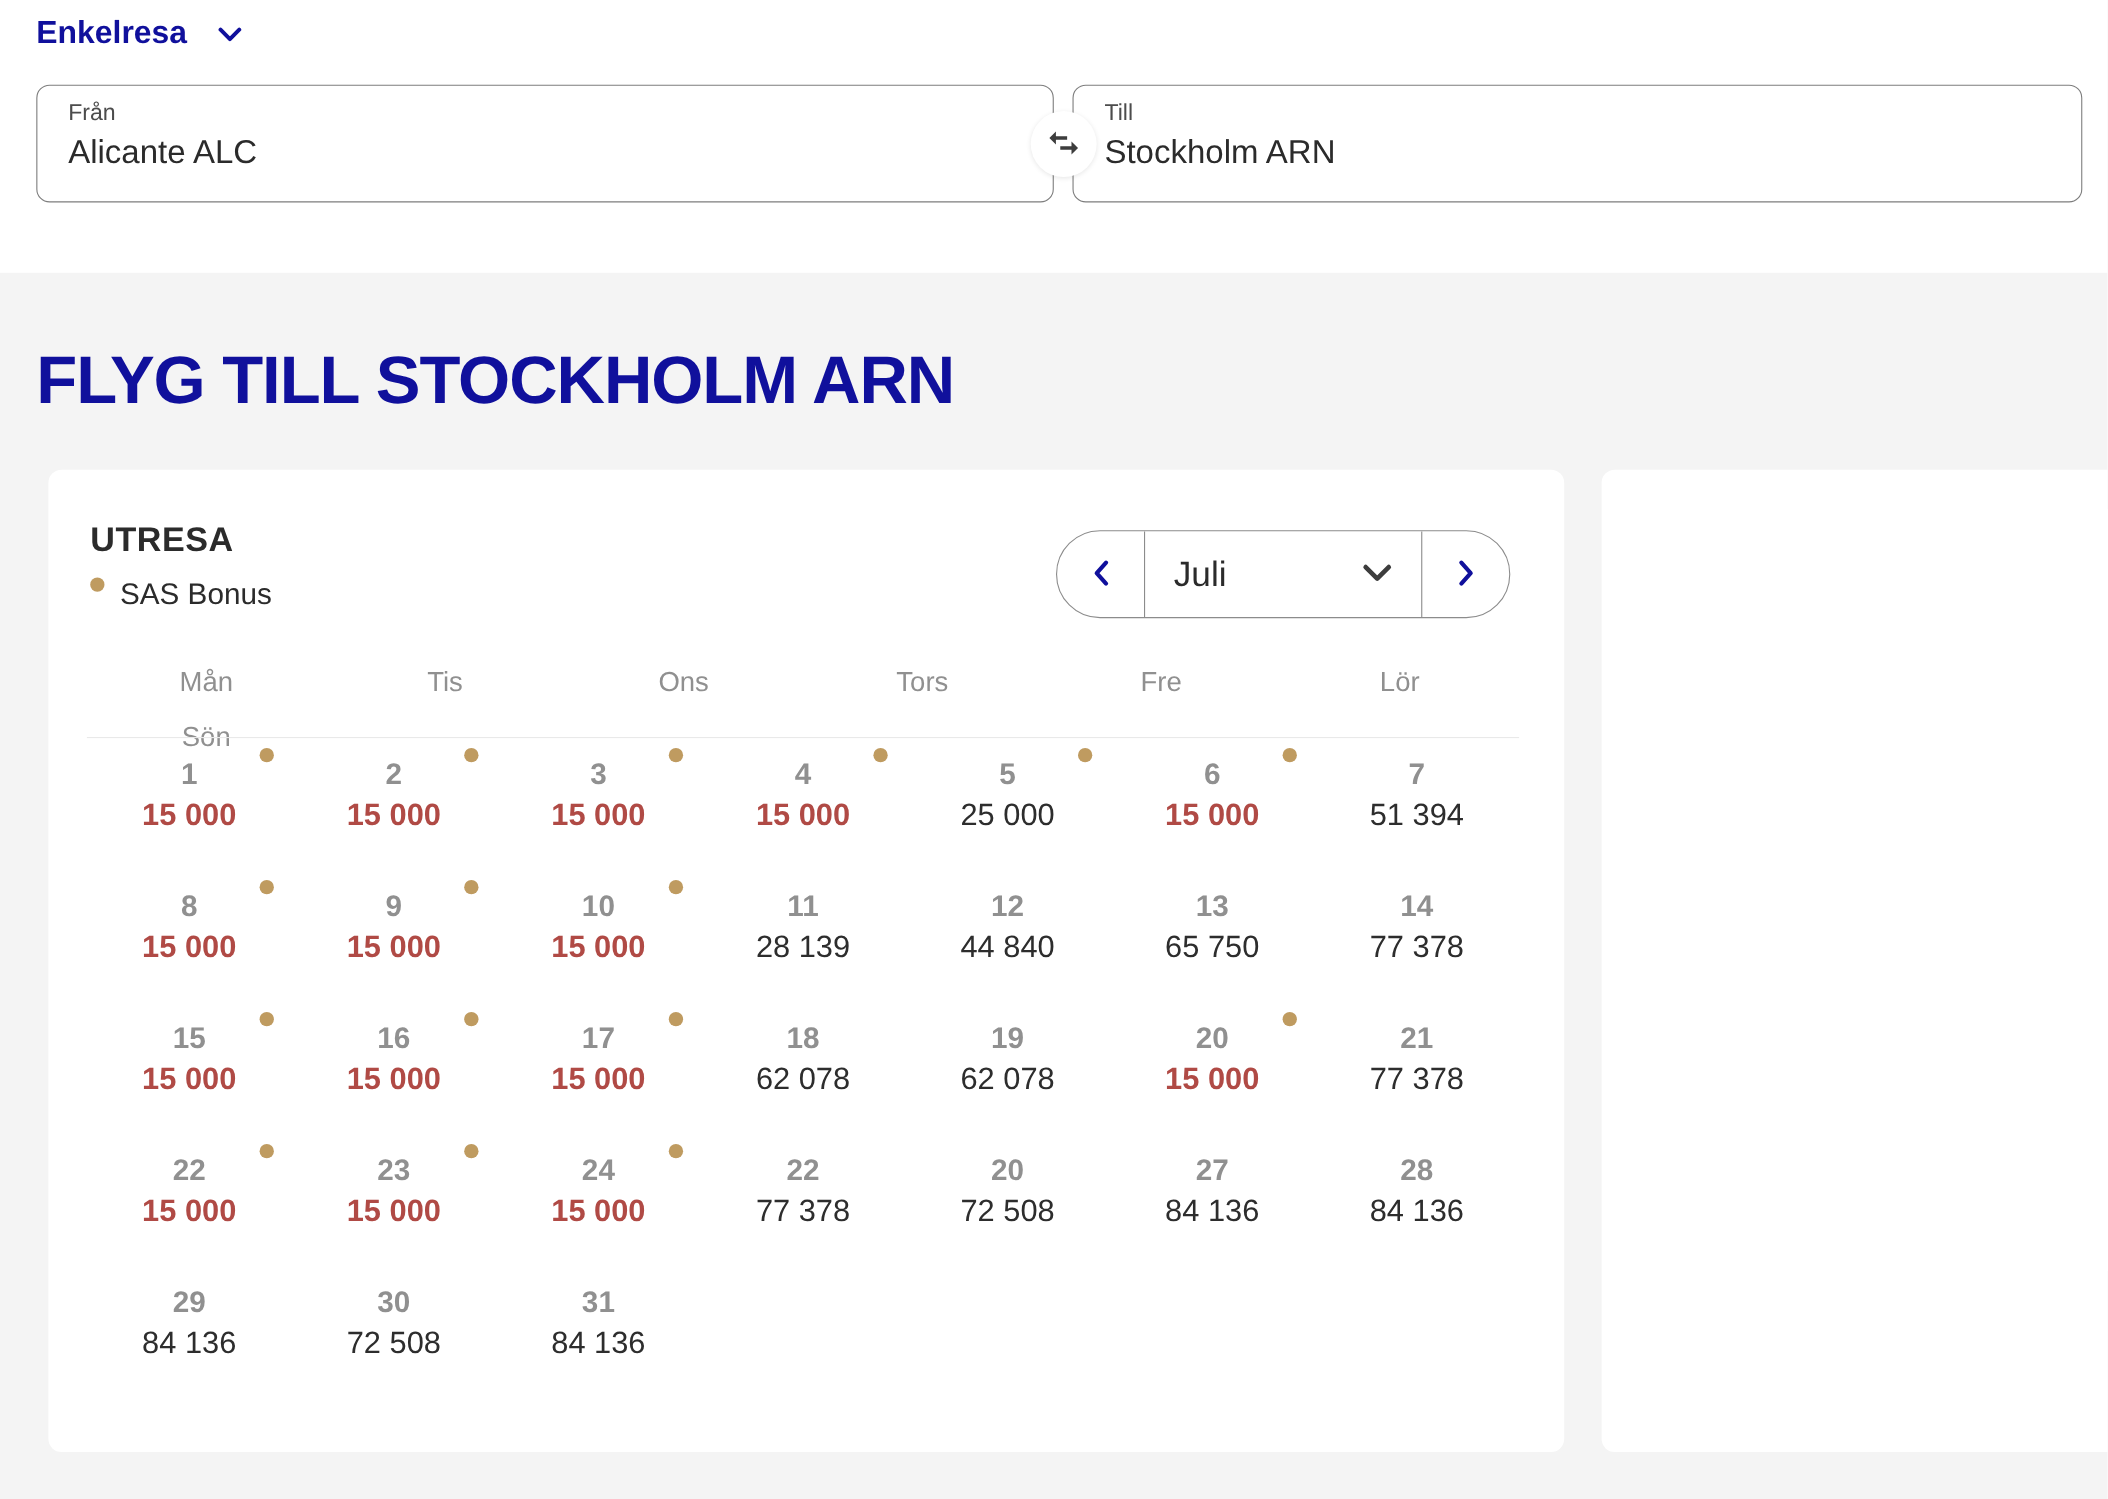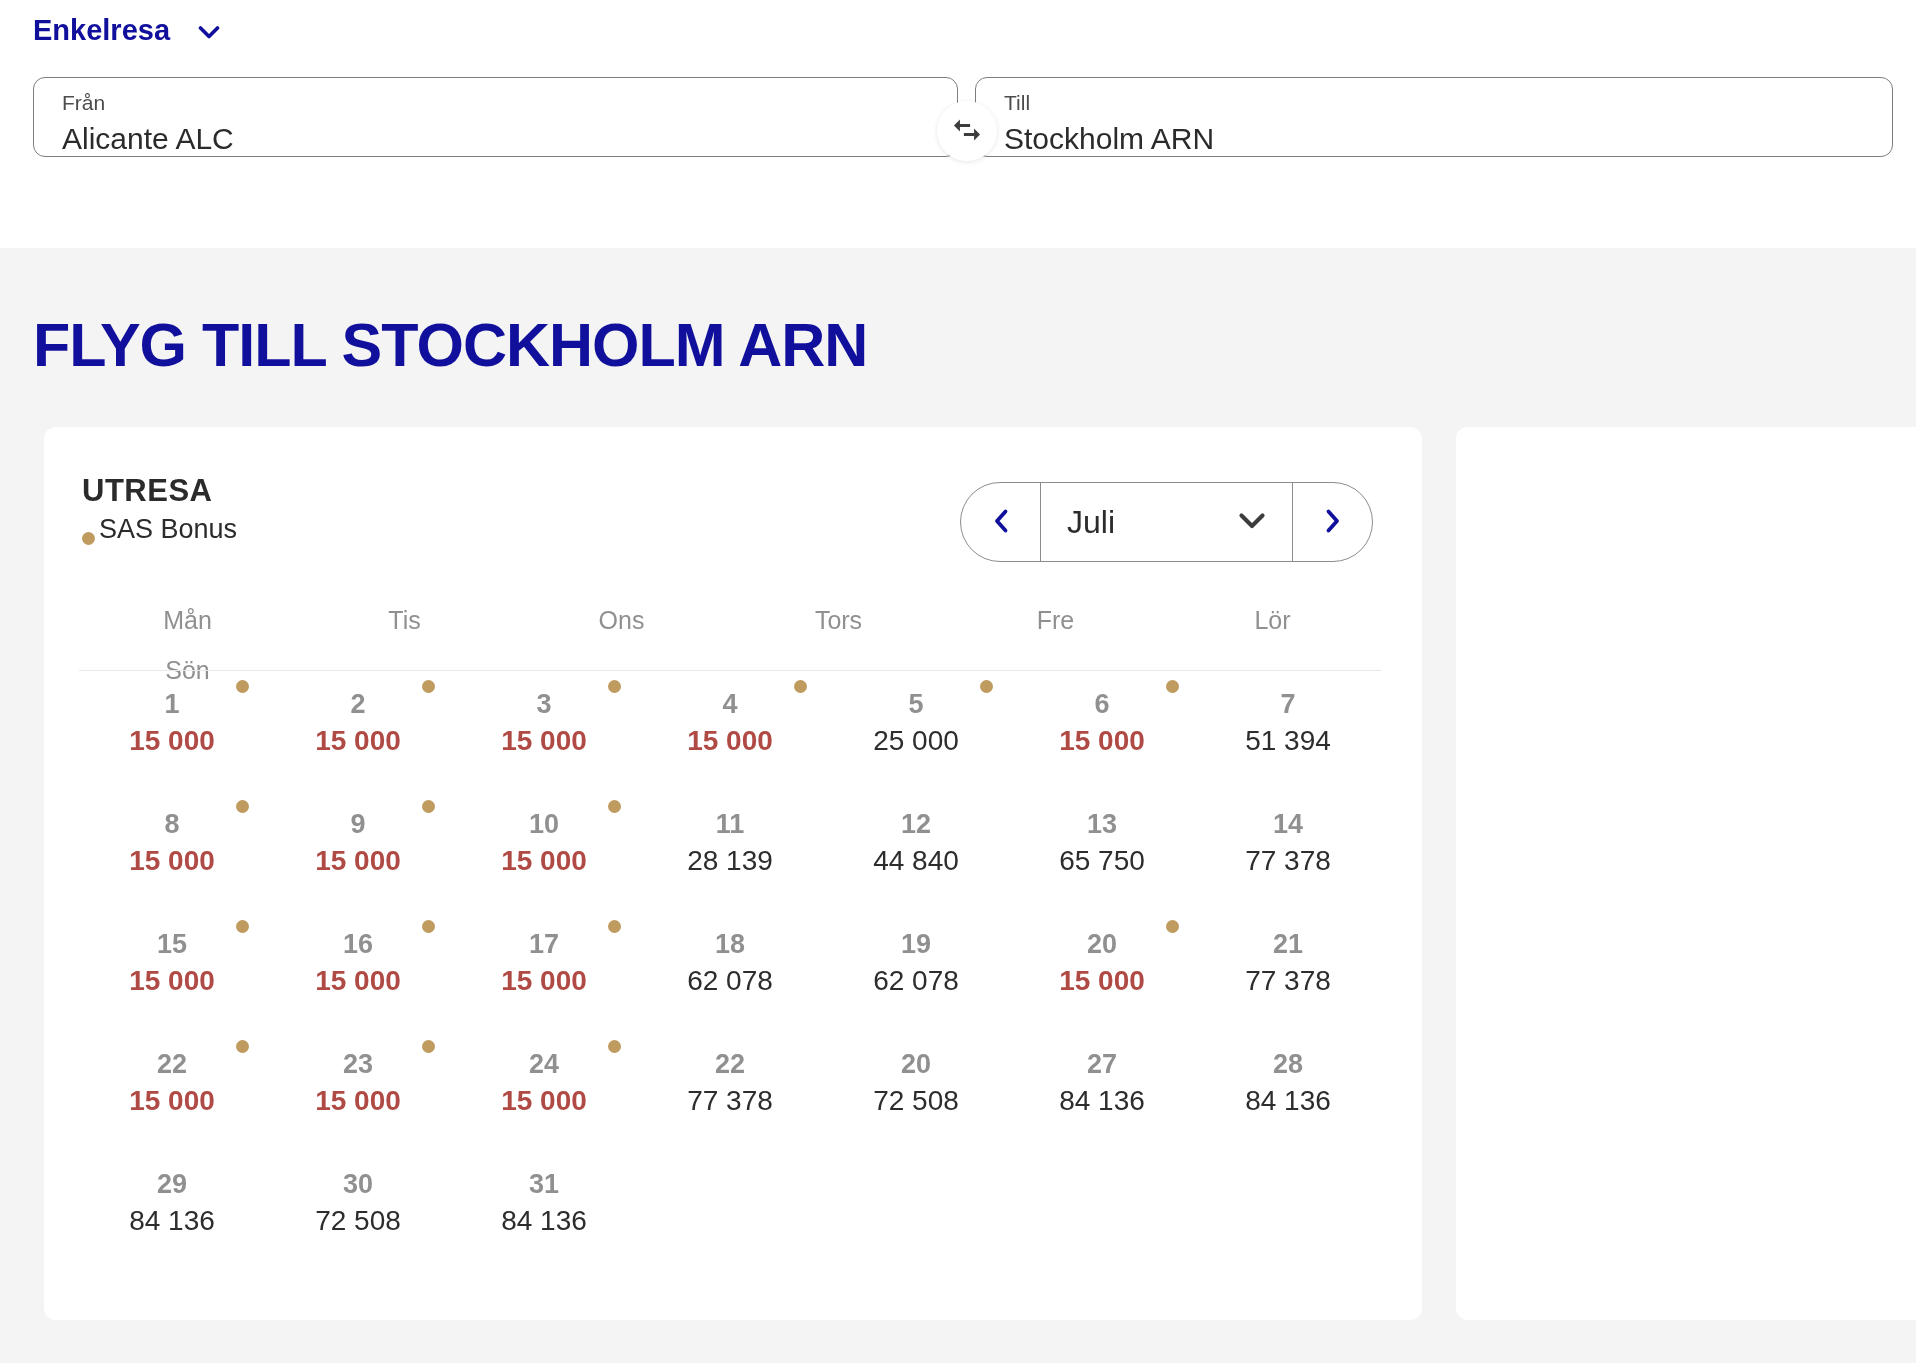--- a/index.html
+++ b/index.html
@@ -22,21 +22,21 @@
   
   .trip-type{
     position:absolute;left:33px;top:14px;
     display:flex;align-items:flex-start;gap:28px;
     font-size:29px;font-weight:bold;color:var(--navy);
     cursor:pointer;background:none;border:none;
     font-family:inherit;
   }
   .trip-type svg{margin-top:4px;}
   .field{
-    position:absolute;top:77px;height:80px;
+    position:absolute;top:77px;height:107px;
     background:#fff;border:1.5px solid var(--border);border-radius:12px;text-align:center;
   }
   .field-from{left:33px;width:925px;}
   .field-to{left:975px;width:918px;}
   .field .f-label{
     position:absolute;left:28px;top:13px;
     font-size:21px;color:#4c4c4c;
   }
   .field .f-value{
     position:absolute;left:28px;top:44px;
@@ -63,22 +63,22 @@
   .card{
     position:absolute;top:427px;height:893px;background:#fff;border-radius:12px;
   }
   .card-outbound{left:44px;width:1378px;}
   .card-side{left:1456px;width:700px;}
   .outbound-title{
     position:absolute;left:38px;top:46px;
     font-size:31px;font-weight:bold;letter-spacing:0.5px;color:var(--dark);
   }
   .legend{
-    position:absolute;left:38px;top:87px;
-    display:flex;align-items:flex-end;gap:4px;
+    position:absolute;left:38px;top:98px;
+    display:flex;align-items:flex-start;gap:14px;
     font-size:27px;color:var(--dark);
   }
   .legend-dot{width:13px;height:13px;border-radius:50%;background:var(--gold);display:inline-block;}
   
   .month-nav{
     position:absolute;right:49px;top:55px;width:413px;height:80px;
     border:1.5px solid #8c8c8c;border-radius:40px;
     display:flex;align-items:stretch;background:#fff;overflow:hidden;
   }
   .month-nav .nav-btn{

